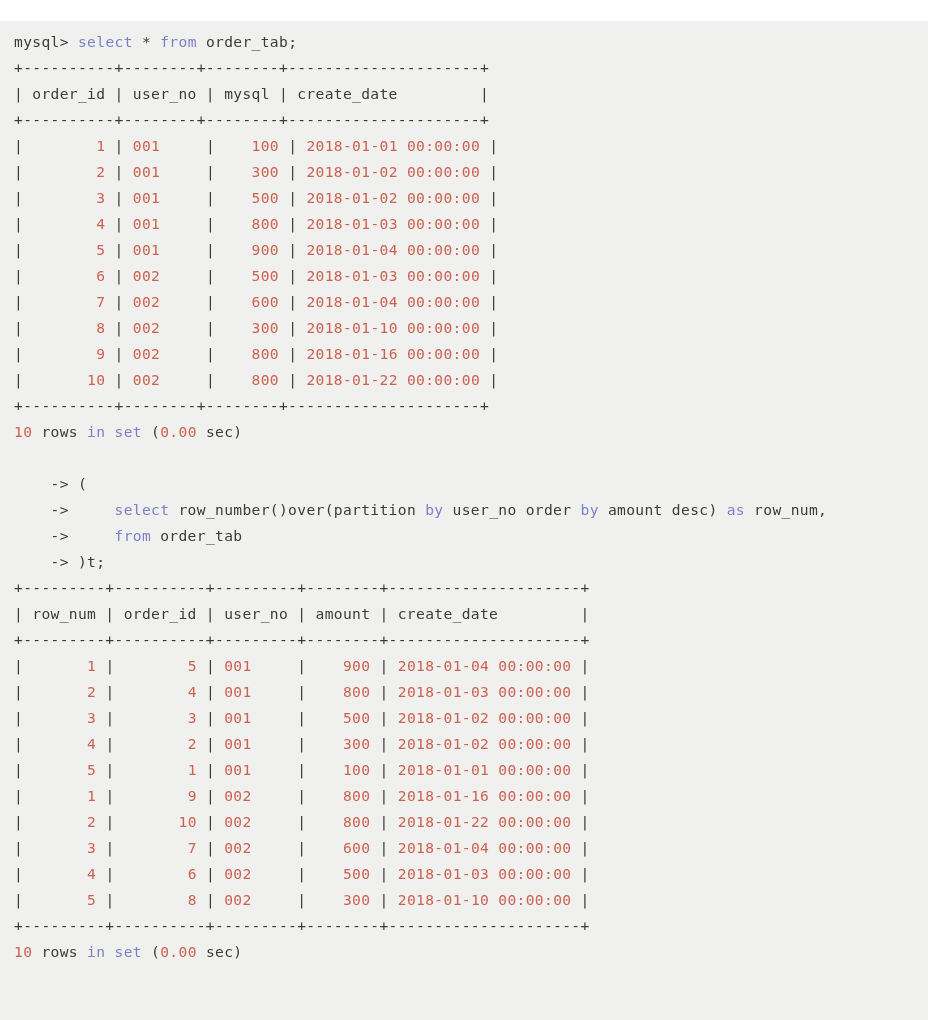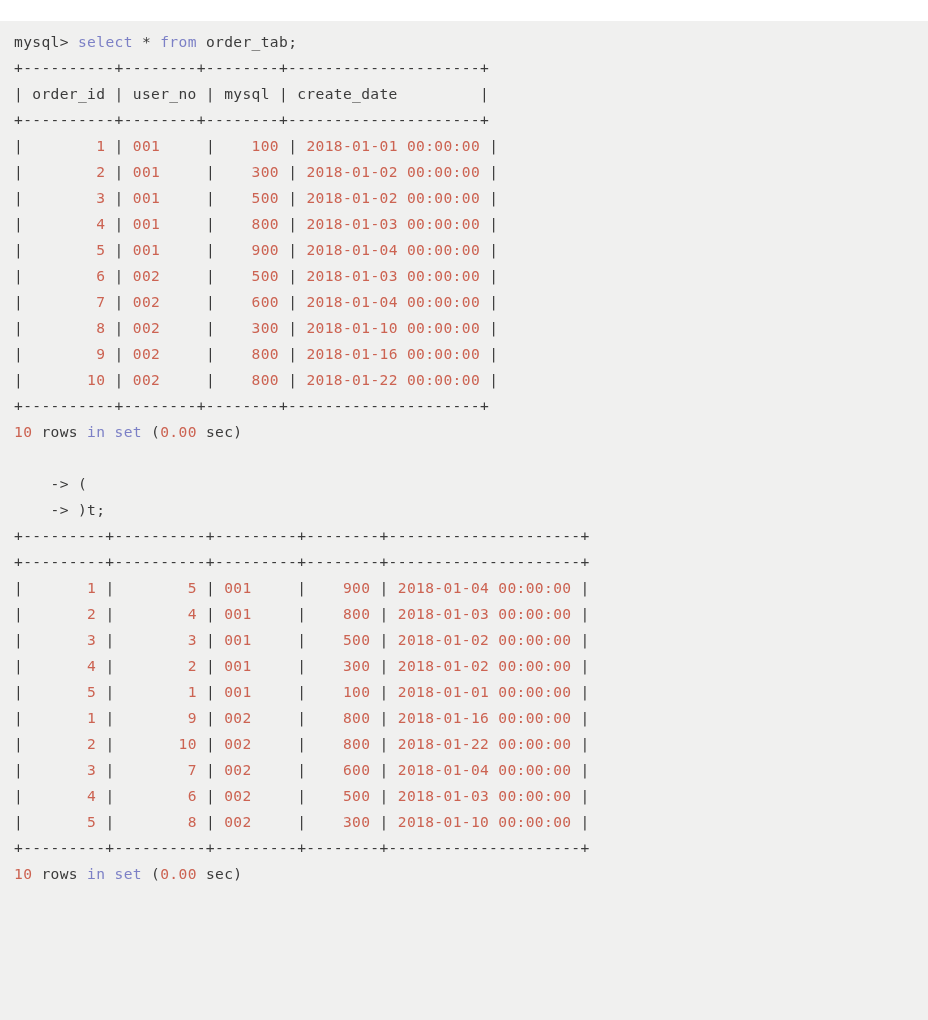--- a/index.html
+++ b/index.html
@@ -77,24 +77,27 @@
     </div>
 
   <div class="line rule">+----------+--------+--------+---------------------+</div>
 
   <div class="line"><span class="val">10</span><span class="plain"> rows </span><span class="kw">in set</span><span class="plain"> (</span><span class="val">0.00</span><span class="plain"> sec)</span></div>
 
   <div class="line blank">&nbsp;</div>
 
   <div id="block2-commands">
       <div class="line"><span class="plain">    -&gt;</span><span class="plain"> (</span></div>
+      <div class="line"><span class="plain">    -&gt;</span><span class="plain">     </span><span class="kw">select</span><span class="plain"> row_number()over(partition </span><span class="kw">by</span><span class="plain"> user_no order </span><span class="kw">by</span><span class="plain"> amount desc) </span><span class="kw">as</span><span class="plain"> row_num,</span></div>
+      <div class="line"><span class="plain">    -&gt;</span><span class="plain">     </span><span class="kw">from</span><span class="plain"> order_tab</span></div>
       <div class="line"><span class="plain">    -&gt;</span><span class="plain"> )t;</span></div>
     </div>
 
   <div class="line rule">+---------+----------+---------+--------+---------------------+</div>
+  <div class="line">| row_num | order_id | user_no | amount | create_date         |</div>
   <div class="line rule">+---------+----------+---------+--------+---------------------+</div>
 
   <div id="table2-body">
       <div class="line"><span class="pipe">| </span><span class="val">      1</span><span class="plain"> </span><span class="pipe">| </span><span class="val">       5</span><span class="plain"> </span><span class="pipe">| </span><span class="val">001    </span><span class="plain"> </span><span class="pipe">| </span><span class="val">   900</span><span class="plain"> </span><span class="pipe">| </span><span class="val">2018-01-04 00:00:00</span><span class="plain"> </span><span class="pipe">|</span></div>
       <div class="line"><span class="pipe">| </span><span class="val">      2</span><span class="plain"> </span><span class="pipe">| </span><span class="val">       4</span><span class="plain"> </span><span class="pipe">| </span><span class="val">001    </span><span class="plain"> </span><span class="pipe">| </span><span class="val">   800</span><span class="plain"> </span><span class="pipe">| </span><span class="val">2018-01-03 00:00:00</span><span class="plain"> </span><span class="pipe">|</span></div>
       <div class="line"><span class="pipe">| </span><span class="val">      3</span><span class="plain"> </span><span class="pipe">| </span><span class="val">       3</span><span class="plain"> </span><span class="pipe">| </span><span class="val">001    </span><span class="plain"> </span><span class="pipe">| </span><span class="val">   500</span><span class="plain"> </span><span class="pipe">| </span><span class="val">2018-01-02 00:00:00</span><span class="plain"> </span><span class="pipe">|</span></div>
       <div class="line"><span class="pipe">| </span><span class="val">      4</span><span class="plain"> </span><span class="pipe">| </span><span class="val">       2</span><span class="plain"> </span><span class="pipe">| </span><span class="val">001    </span><span class="plain"> </span><span class="pipe">| </span><span class="val">   300</span><span class="plain"> </span><span class="pipe">| </span><span class="val">2018-01-02 00:00:00</span><span class="plain"> </span><span class="pipe">|</span></div>
       <div class="line"><span class="pipe">| </span><span class="val">      5</span><span class="plain"> </span><span class="pipe">| </span><span class="val">       1</span><span class="plain"> </span><span class="pipe">| </span><span class="val">001    </span><span class="plain"> </span><span class="pipe">| </span><span class="val">   100</span><span class="plain"> </span><span class="pipe">| </span><span class="val">2018-01-01 00:00:00</span><span class="plain"> </span><span class="pipe">|</span></div>
       <div class="line"><span class="pipe">| </span><span class="val">      1</span><span class="plain"> </span><span class="pipe">| </span><span class="val">       9</span><span class="plain"> </span><span class="pipe">| </span><span class="val">002    </span><span class="plain"> </span><span class="pipe">| </span><span class="val">   800</span><span class="plain"> </span><span class="pipe">| </span><span class="val">2018-01-16 00:00:00</span><span class="plain"> </span><span class="pipe">|</span></div>
       <div class="line"><span class="pipe">| </span><span class="val">      2</span><span class="plain"> </span><span class="pipe">| </span><span class="val">      10</span><span class="plain"> </span><span class="pipe">| </span><span class="val">002    </span><span class="plain"> </span><span class="pipe">| </span><span class="val">   800</span><span class="plain"> </span><span class="pipe">| </span><span class="val">2018-01-22 00:00:00</span><span class="plain"> </span><span class="pipe">|</span></div>

